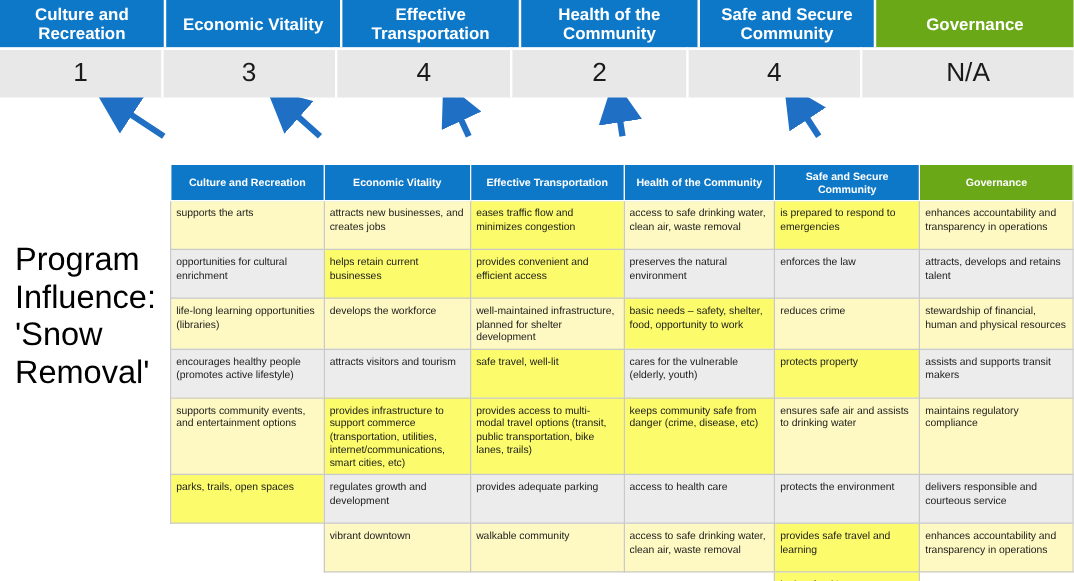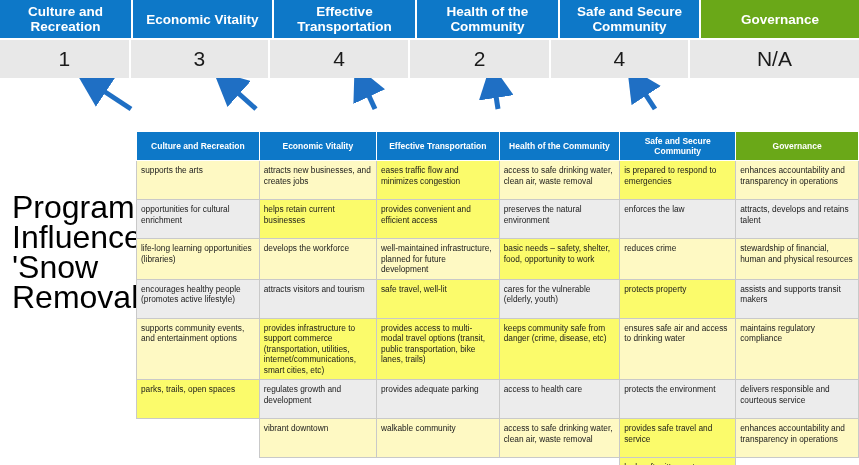--- a/index.html
+++ b/index.html
@@ -67,21 +67,21 @@
     width: 859px;
     height: 58px;
   }
 
   
   #program-influence {
     position: absolute;
     left: 12px;
     top: 192px;
     width: 122px;
-    font-size: 32px;
+    font-size: 26px;
     line-height: 30px;
     color: #000000;
     text-align: left;
   }
 
   
   #matrix {
     position: absolute;
     left: 136px;
     top: 131px;
@@ -210,55 +210,55 @@
         <td class="alt">opportunities for cultural enrichment</td>
         <td class="hl">helps retain current businesses</td>
         <td class="hl">provides convenient and efficient access</td>
         <td class="alt">preserves the natural environment</td>
         <td class="alt">enforces the law</td>
         <td class="alt">attracts, develops and retains talent</td>
       </tr>
       <tr>
         <td>life-long learning opportunities (libraries)</td>
         <td>develops the workforce</td>
-        <td>well-maintained infrastructure, planned for future development</td>
+        <td>well-maintained infrastructure, planned for shelter development</td>
         <td class="hl">basic needs – safety, shelter, food, opportunity to work</td>
         <td>reduces crime</td>
         <td>stewardship of financial, human and physical resources</td>
       </tr>
       <tr>
         <td class="alt">encourages healthy people (promotes active lifestyle)</td>
         <td class="alt">attracts visitors and tourism</td>
         <td class="hl">safe travel, well-lit</td>
         <td class="alt">cares for the vulnerable (elderly, youth)</td>
         <td class="hl">protects property</td>
         <td class="alt">assists and supports transit makers</td>
       </tr>
       <tr>
         <td>supports community events, and entertainment options</td>
         <td class="hl">provides infrastructure to support commerce (transportation, utilities, internet/communications, smart cities, etc)</td>
         <td class="hl">provides access to multi-modal travel options (transit, public transportation, bike lanes, trails)</td>
         <td class="hl">keeps community safe from danger (crime, disease, etc)</td>
-        <td>ensures safe air and access to drinking water</td>
+        <td>ensures safe air and assists to drinking water</td>
         <td>maintains regulatory compliance</td>
       </tr>
       <tr>
         <td class="hl">parks, trails, open spaces</td>
         <td class="alt">regulates growth and development</td>
         <td class="alt">provides adequate parking</td>
         <td class="alt">access to health care</td>
         <td class="alt">protects the environment</td>
         <td class="alt">delivers responsible and courteous service</td>
       </tr>
       <tr>
         <td class="empty edge"></td>
         <td>vibrant downtown</td>
         <td>walkable community</td>
         <td>access to safe drinking water, clean air, waste removal</td>
-        <td class="hl">provides safe travel and service</td>
+        <td class="hl">provides safe travel and learning</td>
         <td>enhances accountability and transparency in operations</td>
       </tr>
       <tr>
         <td class="empty edge"></td>
         <td class="empty edge"></td>
         <td class="empty edge"></td>
         <td class="empty edge"></td>
         <td class="hl">looks after it's most vulnerable</td>
         <td class="empty edge"></td>
       </tr>

